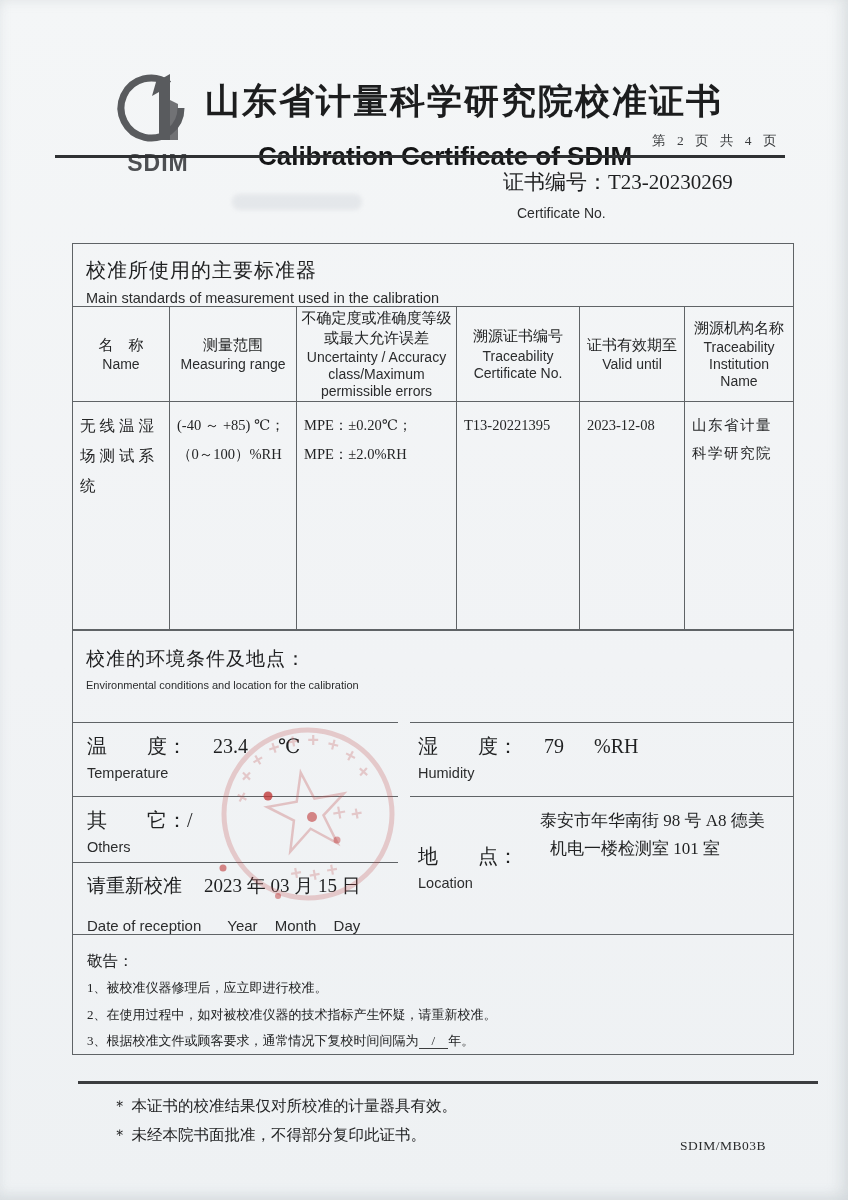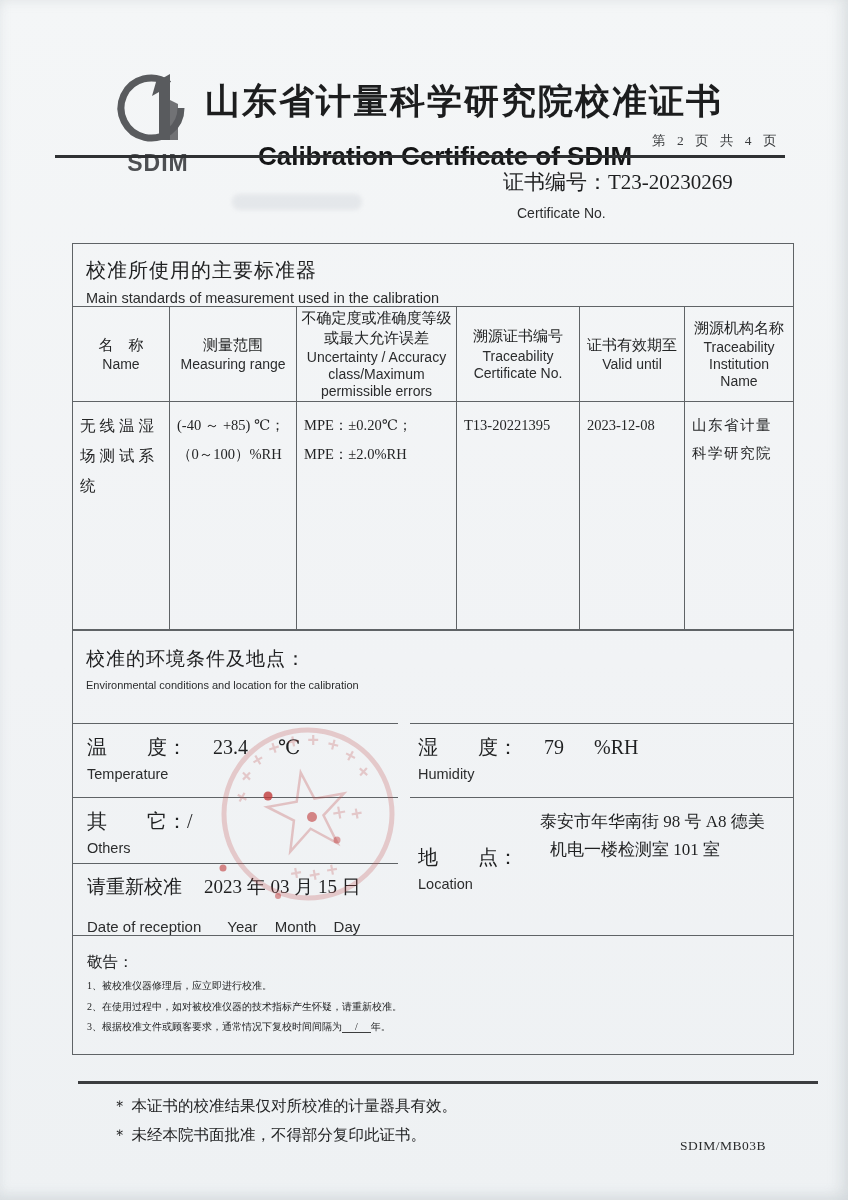--- a/index.html
+++ b/index.html
@@ -74,21 +74,21 @@
   .loc{display:flex;}
   .loc-label{width:122px;flex:none;margin-top:36px;}
   .loc-val{flex:1;font-size:17px;line-height:1.65;color:#1f2021;}
   .loc-val .l2{margin-left:10px;}
   .date-line{font-size:19px;color:#1f2021;white-space:nowrap;}
   .date-line .dt{margin-left:22px;}
   .date-sub{font-size:15px;margin-top:18px;color:#2b2c2d;}
   .date-sub .units{margin-left:26px;word-spacing:13px;}
   .row-e{flex:1;border-top:1px solid var(--bd);padding:11px 16px 0 14px;}
   .notice-title{font-size:15.5px;color:#222324;line-height:1.9;}
-  .notice-line{font-size:10px;color:#222324;line-height:2.02;}
+  .notice-line{font-size:13px;color:#222324;line-height:2.02;}
   .blank{display:inline-block;border-bottom:1px solid #3c3d3e;padding:0 13px;line-height:1.1;}
 
   
   .rule-bottom{position:absolute;left:78px;top:1081px;width:740px;height:2.5px;background:#3b3d3f;}
   .footnotes{position:absolute;left:112px;top:1092px;}
   .footnote{font-size:15.5px;line-height:1.85;color:#222324;}
   .form-no{position:absolute;right:82px;top:1138px;font-size:13.5px;letter-spacing:.5px;color:#2a2b2c;}
 
   
   .stamp{position:absolute;left:213px;top:722px;width:190px;height:185px;pointer-events:none;}

